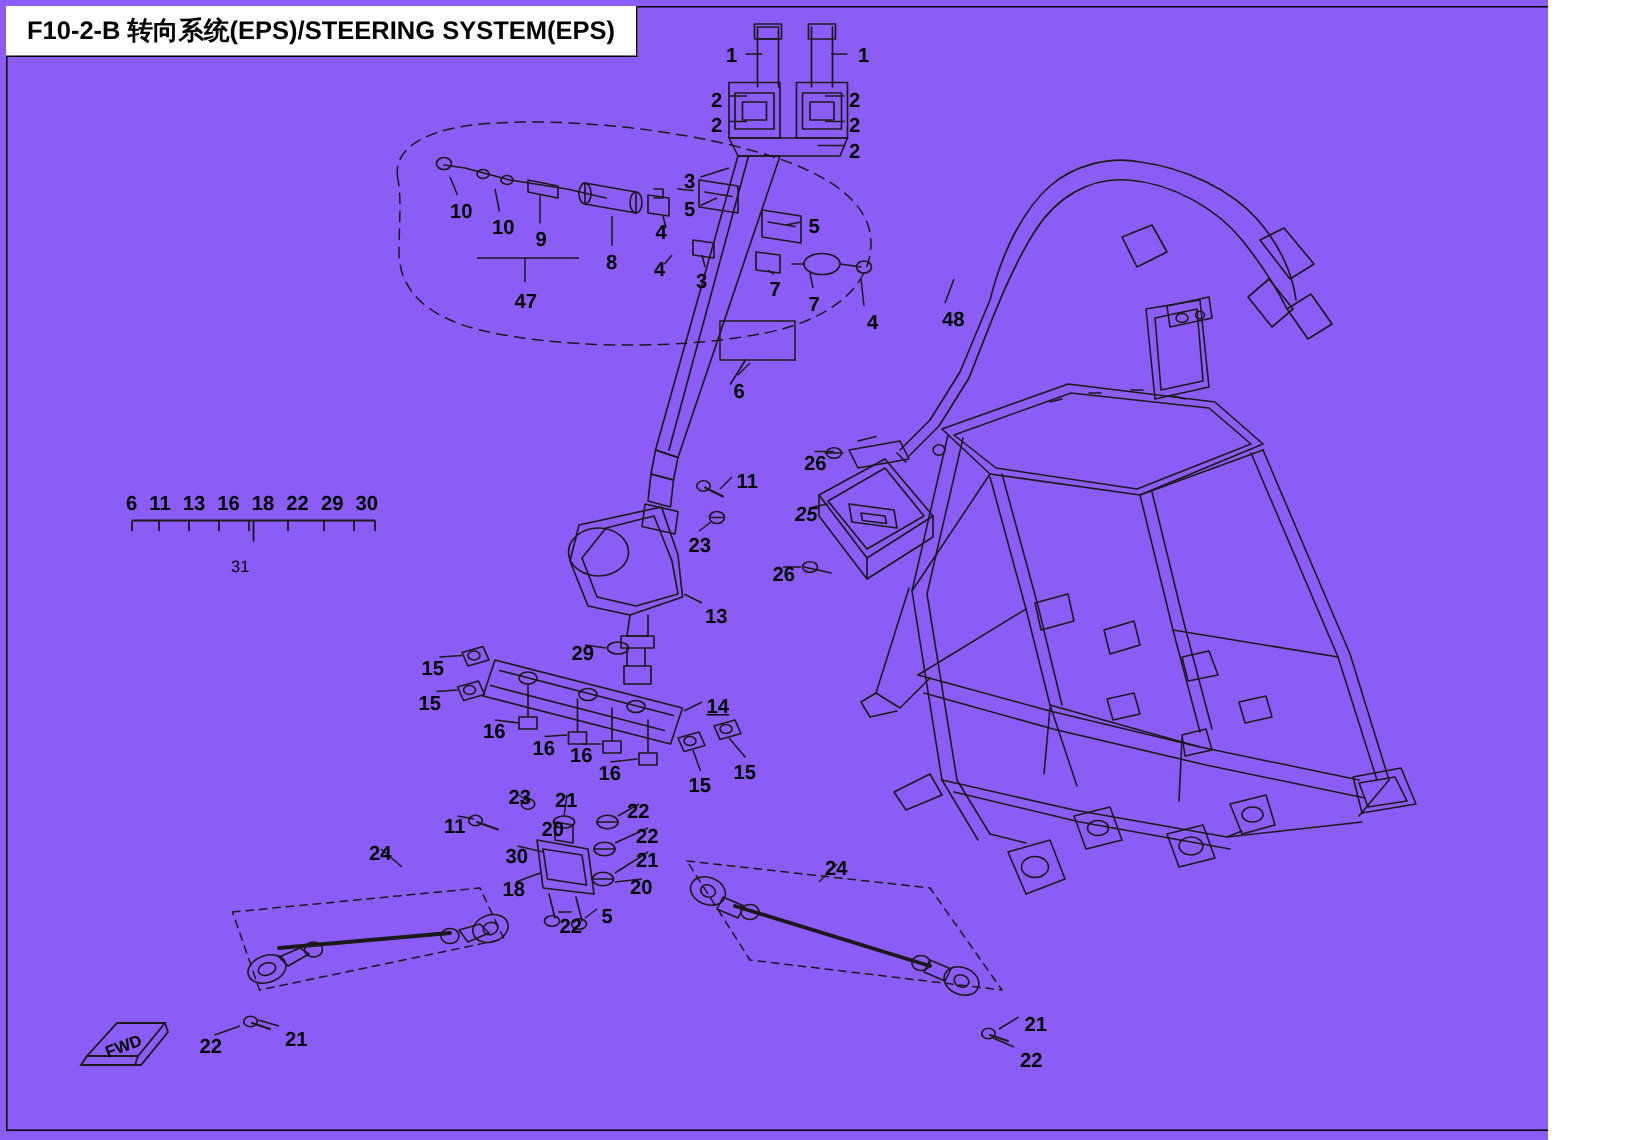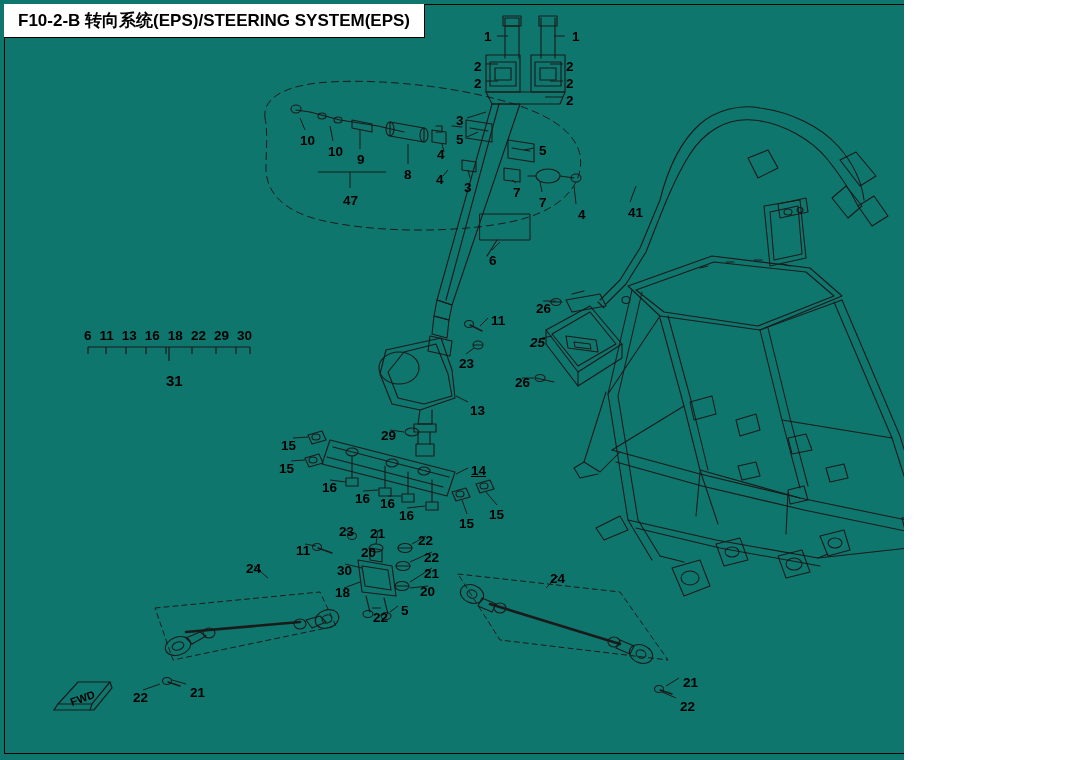--- a/index.html
+++ b/index.html
@@ -5,24 +5,25 @@
   html, body {
     margin: 0;
     padding: 0;
     background: #ffffff;
   }
   body {
     font-family: "Liberation Sans", sans-serif;
   }
   #page {
     position: relative;
-    width: 904px;
+    width: 992px;
     height: 760px;
-    background: #0f766e;
+    background: #8b5cf6;
     overflow: hidden;
+    padding-left: 40px;
   }
   #border {
     position: absolute;
     left: 4px;
     top: 4px;
     width: 1080px;
     height: 750px;
     border: 1.5px solid #000;
     box-sizing: border-box;
   }
@@ -335,21 +336,21 @@
       <span>29</span>
       <span>30</span>
     </div>
     <svg width="170" height="22" viewBox="0 0 170 22" style="display:block;margin-top:2px;">
       <g stroke="#1a1a1a" stroke-width="1.2" fill="none">
         <path d="M4,2 L166,2"></path>
         <path d="M4,2 L4,9 M22,2 L22,9 M42,2 L42,9 M62,2 L62,9 M82,2 L82,9 M108,2 L108,9 M132,2 L132,9 M152,2 L152,9 M166,2 L166,9"></path>
         <path d="M85,2 L85,16"></path>
       </g>
     </svg>
-    <div style="position:absolute; left:82px; top:44px; font-size:15px; font-weight:bold; color:#000;">31</div>
+    <div style="position:absolute; left:70px; top:44px; font-size:11px; font-weight:normal; color:#000;">31</div>
   </div>
 
   <svg style="position:absolute; left:52px; top:674px;" width="64" height="44" viewBox="0 0 64 44">
     <g stroke="#1a1a1a" stroke-width="1.2" fill="none">
       <path d="M6,30 L26,8 L58,8 L40,30 Z"></path>
       <path d="M6,30 L2,36 L38,36 L40,30"></path>
       <path d="M58,8 L60,14 L42,36 L38,36"></path>
     </g>
   </svg>
   <div id="fwd-label" style="left:70px; top:692px;">FWD</div>
@@ -427,21 +428,21 @@
       <div class="callout" style="left: 436px; top: 173px;">4</div>
       <div class="callout" style="left: 437px; top: 148px;">4</div>
       <div class="callout" style="left: 513px; top: 186px;">7</div>
       <div class="callout" style="left: 539px; top: 196px;">7</div>
       <div class="callout" style="left: 578px; top: 208px;">4</div>
       <div class="callout" style="left: 404px; top: 168px;">8</div>
       <div class="callout" style="left: 357px; top: 153px;">9</div>
       <div class="callout" style="left: 300px; top: 134px;">10</div>
       <div class="callout" style="left: 328px; top: 145px;">10</div>
       <div class="callout" style="left: 343px; top: 194px;">47</div>
-      <div class="callout" style="left: 628px; top: 206px;">41</div>
+      <div class="callout" style="left: 628px; top: 206px;">48</div>
       <div class="callout" style="left: 489px; top: 254px;">6</div>
       <div class="callout" style="left: 491px; top: 314px;">11</div>
       <div class="callout" style="left: 459px; top: 357px;">23</div>
       <div class="callout" style="left: 536px; top: 302px;">26</div>
       <div class="callout" style="left: 530px; top: 336px; font-style: italic;">25</div>
       <div class="callout" style="left: 515px; top: 376px;">26</div>
       <div class="callout" style="left: 470px; top: 404px;">13</div>
       <div class="callout" style="left: 381px; top: 429px;">29</div>
       <div class="callout" style="left: 281px; top: 439px;">15</div>
       <div class="callout" style="left: 279px; top: 462px;">15</div>

